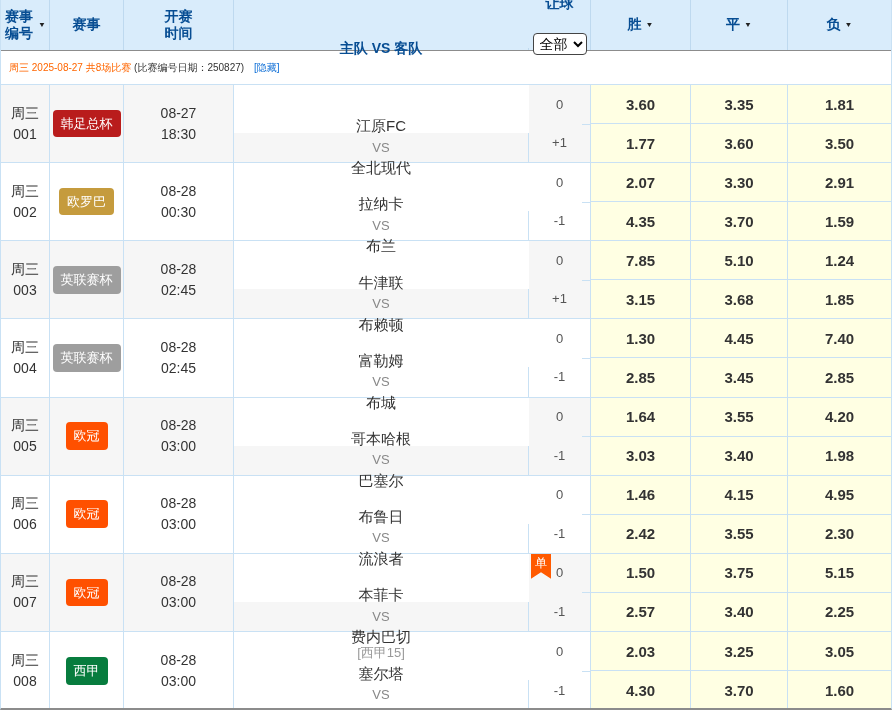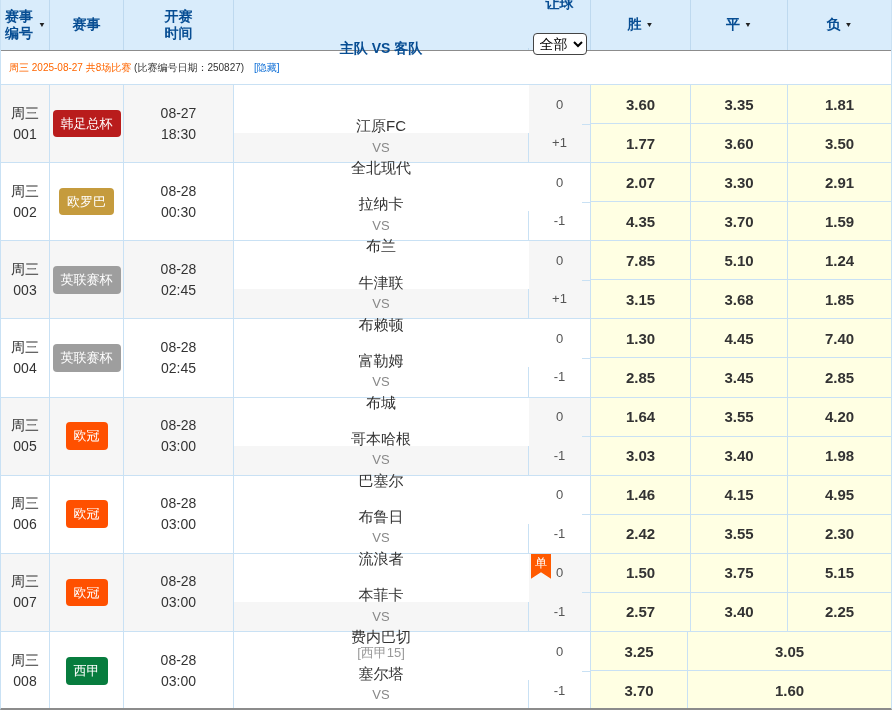--- a/index.html
+++ b/index.html
@@ -443,20 +443,24 @@
       <span class="team">塞尔塔</span>
       <span class="vs">VS</span>
       <span class="team">贝蒂斯</span>
       <span class="rank">[西甲7]</span>
     </div>
     <div class="cell c-handicap">
 
       <div class="h-val h-top">0</div>
       <div class="h-val">-1</div>
     </div>
+    <div class="odds-col c-win">
+      <div class="odd-cell">2.03</div>
+      <div class="odd-cell">4.30</div>
+    </div>
     <div class="odds-col c-draw">
       <div class="odd-cell">3.25</div>
       <div class="odd-cell">3.70</div>
     </div>
     <div class="odds-col c-lose">
       <div class="odd-cell">3.05</div>
       <div class="odd-cell">1.60</div>
     </div>
   </div>
 </div>

